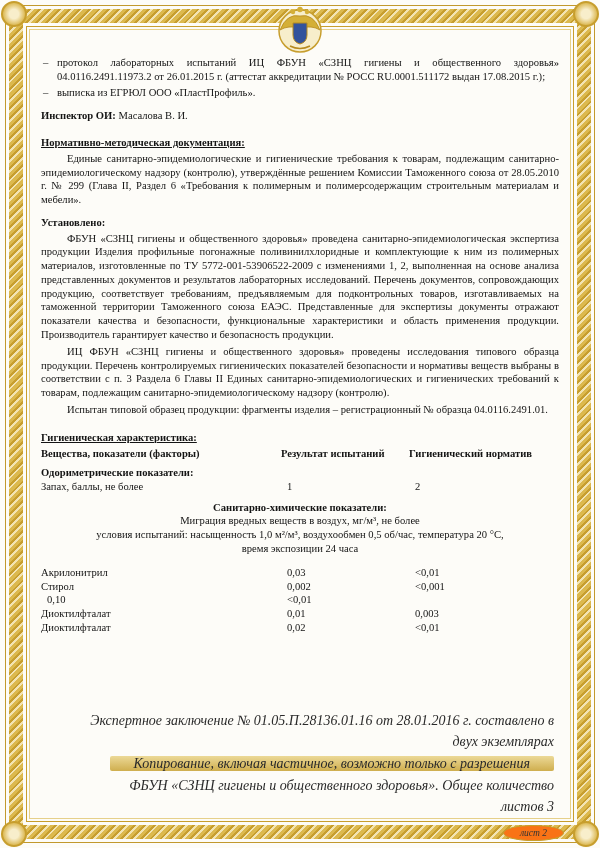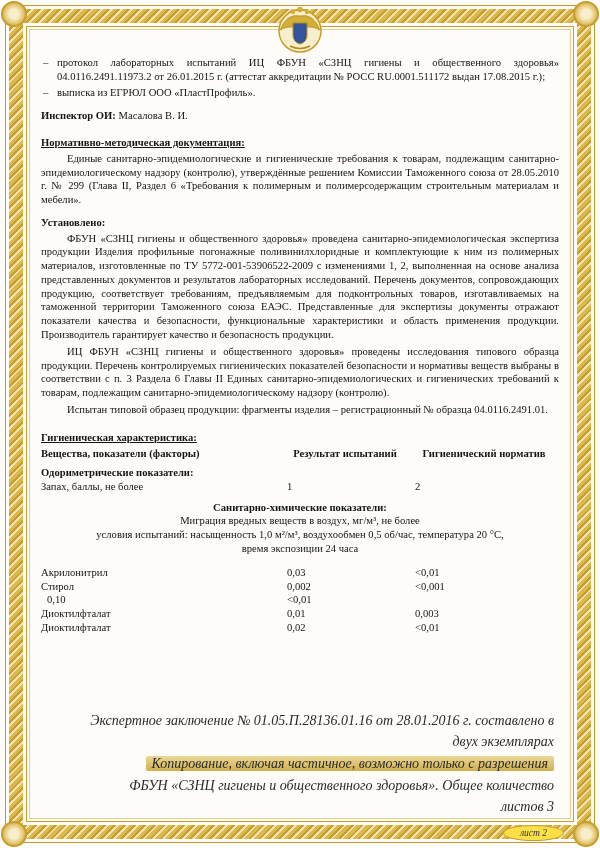--- a/index.html
+++ b/index.html
@@ -35,35 +35,35 @@
   .inspector { margin-top:10px; }
   .b { font-weight:bold; }
   .u { text-decoration:underline; }
 
   .h-sect { font-weight:bold; margin-top:13px; }
   p.para { margin:3px 0 1px 0; text-indent:26px; }
   p.para-first { margin:2px 0 1px 0; text-indent:26px; }
 
   .hyg { margin-top:14px; }
   .tbl-head { display:grid; grid-template-columns: 1fr 128px 150px; font-weight:bold; margin-top:3px; }
-  .tbl-head .c2, .tbl-head .c3 { text-align:center; }
+  .tbl-head .c2, .tbl-head .c3 { text-align:left; }
   .sub-head { font-weight:bold; margin-top:5px; }
   .sub-head-center { font-weight:bold; margin-top:7px; text-align:center; }
   .note-center { text-align:center; text-indent:0; }
   .row { display:grid; grid-template-columns: 1fr 128px 150px; }
   .row .c2, .row .c3 { text-align:left; padding-left:6px; }
   .rows-gap { height:10px; }
 
   .footer { position:absolute; right:46px; bottom:30px; width:470px;
             text-align:right; font-style:italic; font-size:14px; line-height:1.55; color:#2a2a2a; }
-  .ribbon { background: linear-gradient(#ecd997,#cfae4e); padding:0 6px; border-radius:2px; }
+  .ribbon { background: linear-gradient(#ecd997,#cfae4e); padding:0 24px; border-radius:2px; }
   .sheet-badge { position:absolute; right:36px; bottom:7px; z-index:4;
                  font-style:italic; font-size:9.5px; color:#333;
                  border:1.5px solid #c79e2e; border-radius:50%;
-                 padding:2px 16px; background:#fde047; }
+                 padding:2px 16px; background:#f97316; }
 </style>
 </head>
 <body>
 
 <div class="page">
 
   <div class="f1"></div>
   <div class="f2"></div>
   <div class="f3"></div>
   <div class="f4"></div>

